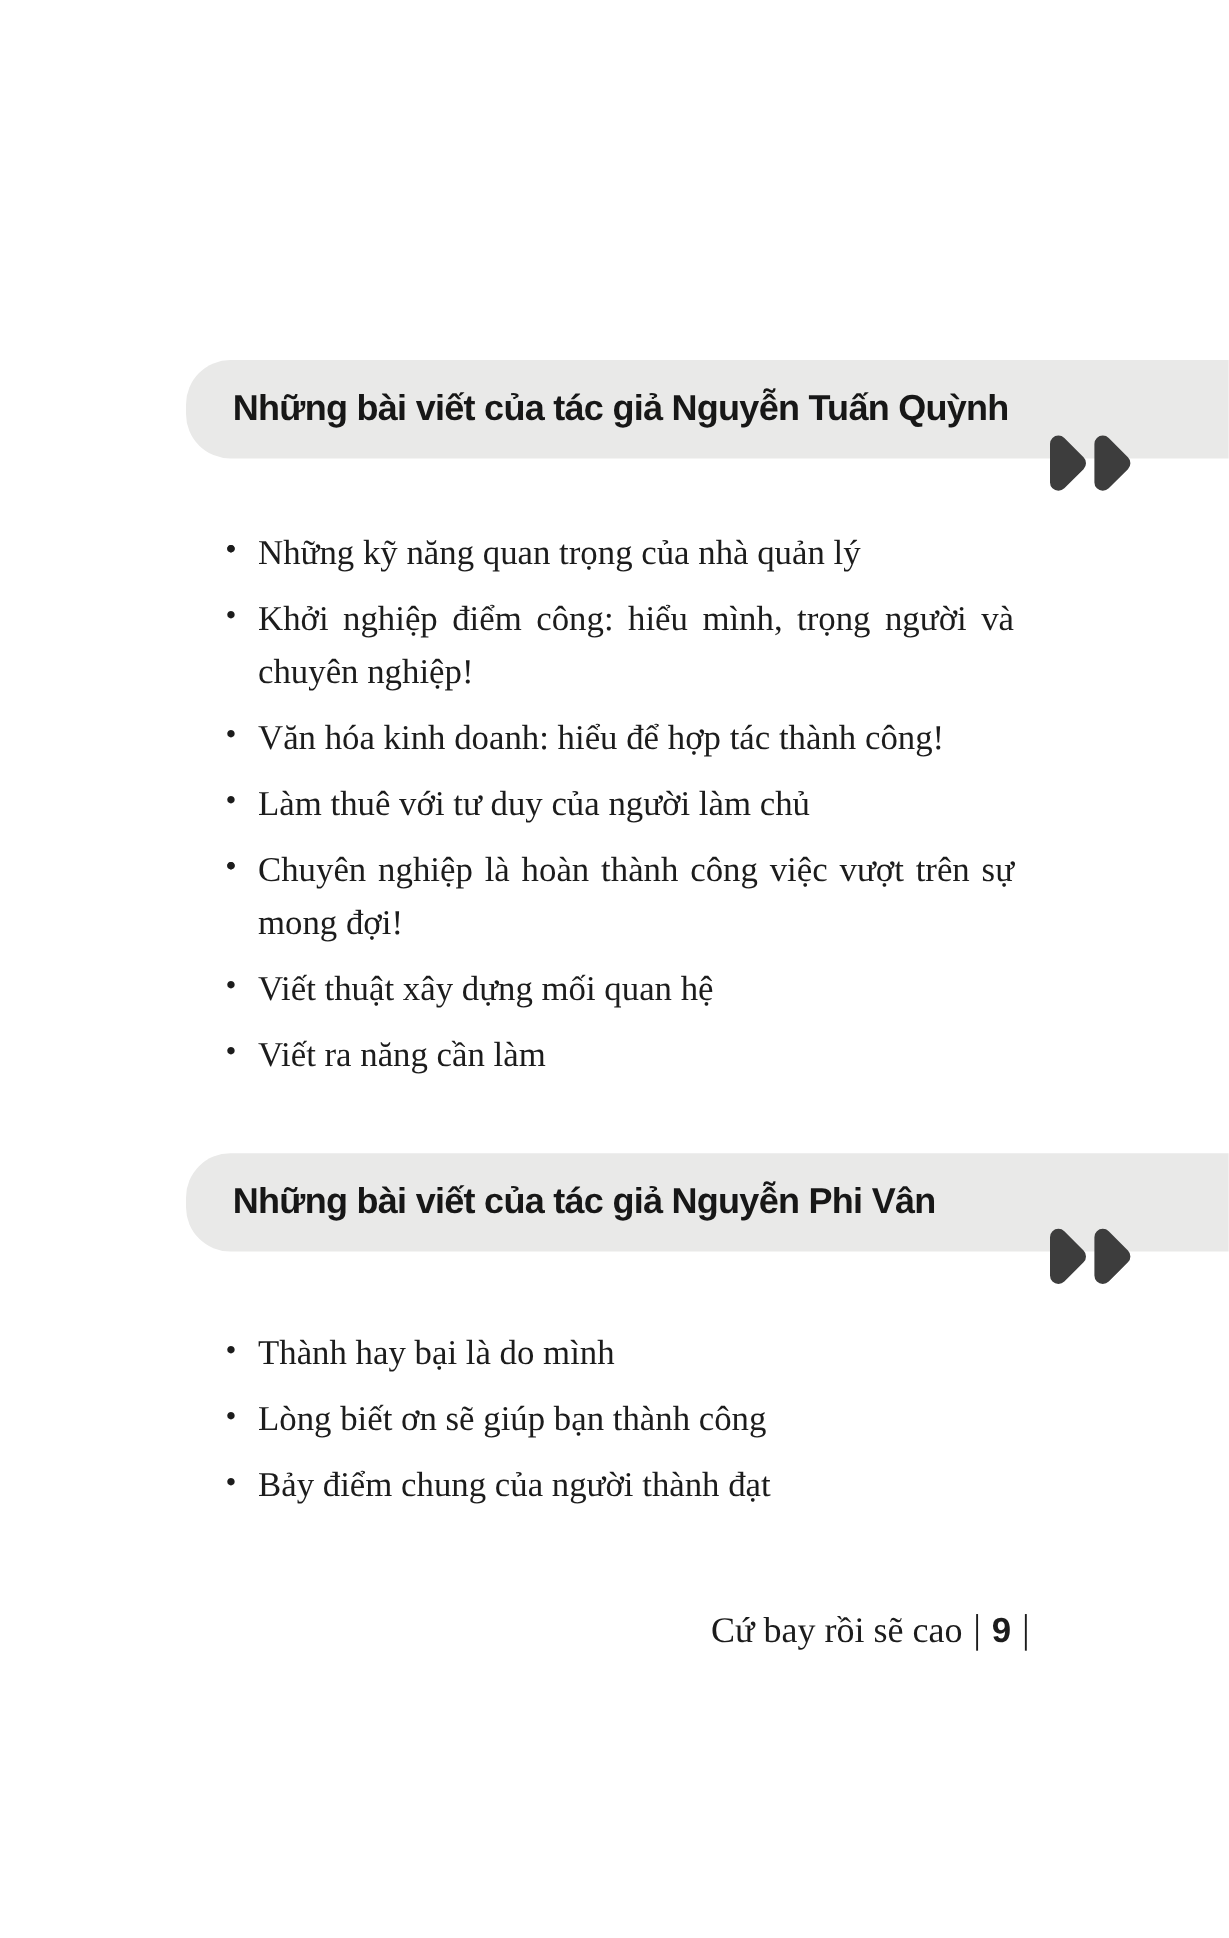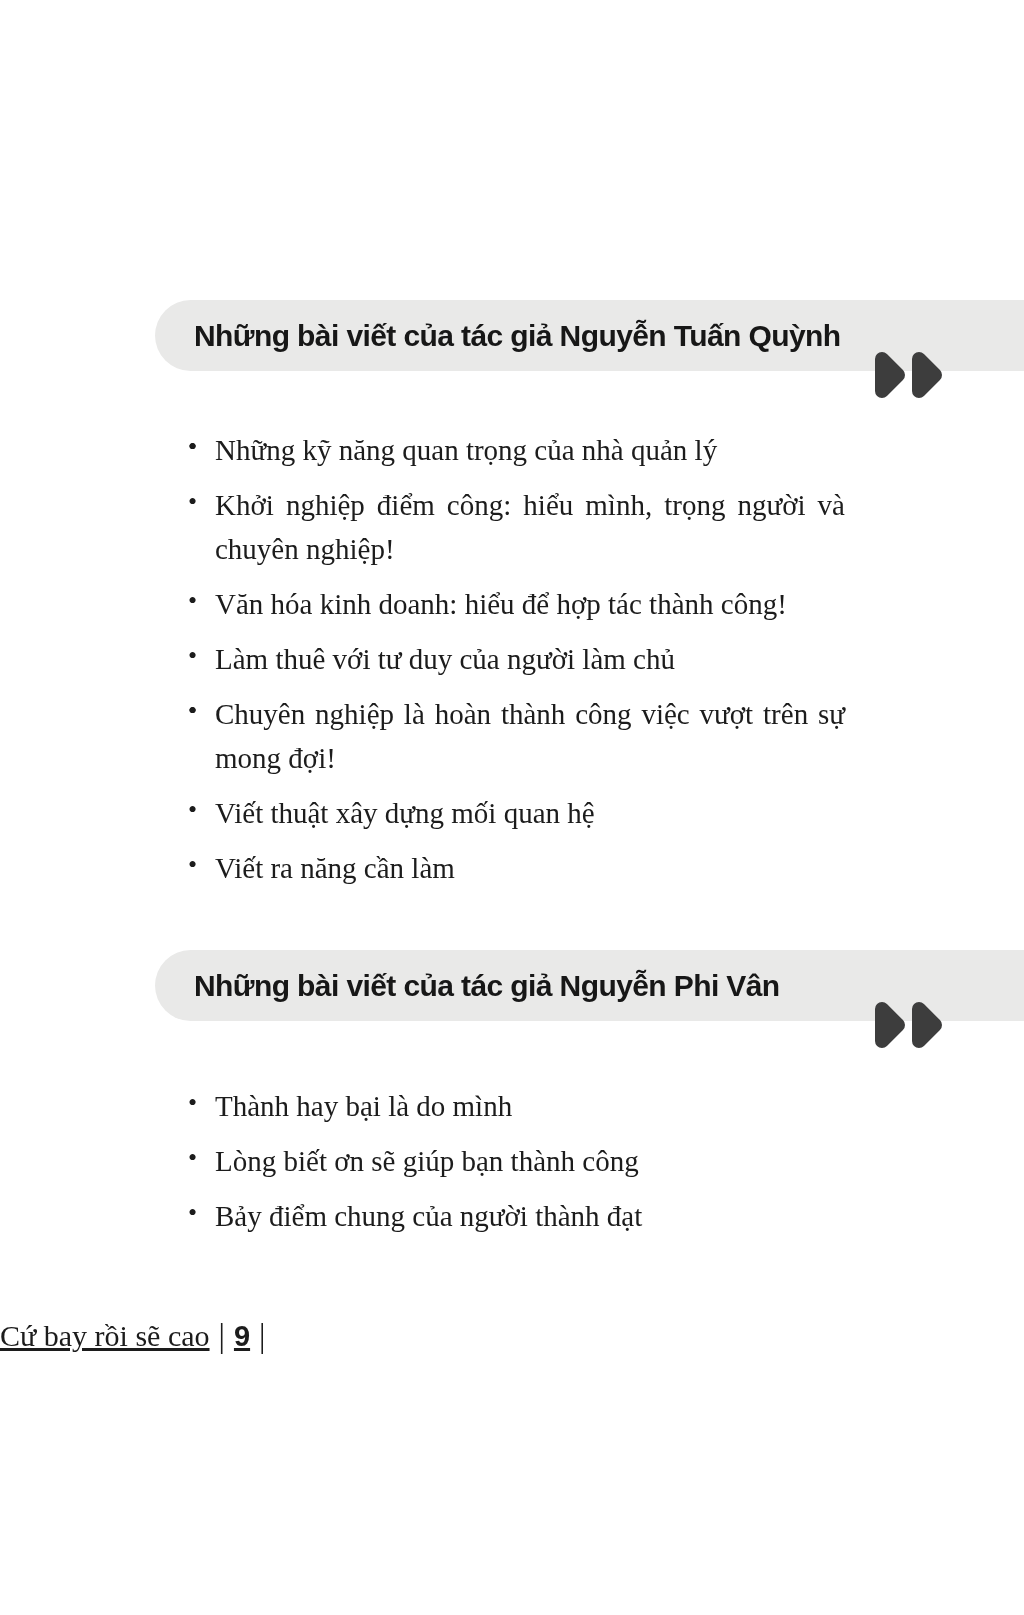--- a/index.html
+++ b/index.html
@@ -11,21 +11,21 @@
   }
   .page {
     position:absolute; top:0; left:0;
     width:1024px; height:1615px;
     padding-top:300px; box-sizing:border-box;
   }
   
   .section-bar {
     position:relative;
     margin-left:155px;
-    height:71px;
+    height:82px;
     background:#e9e9e8;
     border-radius:37px 0 0 37px;
     display:flex; align-items:center;
   }
   .section-title {
     margin:0;
     padding-left:39px;
     font-family:"Liberation Sans", sans-serif;
     font-weight:700;
     font-size:30px;
@@ -60,25 +60,25 @@
     position:absolute;
     left:0; top:-3px;
     font-size:26px;
     color:#1c1c1c;
   }
   .section-2 .section-bar { margin-top:60px; }
   .section-2 .toc-list { margin-top:63px; }
   
   .page-footer {
     margin:77px 157px 0 0;
+    text-align:right;
     font-size:30px;
     line-height:40px;
     color:#1c1c1c;
     white-space:nowrap;
-    text-decoration:underline;
   }
   .page-footer .sep {
     display:inline-block;
     margin:0 9px;
     font-size:32px;
     transform:scaleY(1.05);
   }
   .page-footer .page-num {
     font-family:"Liberation Sans", sans-serif;
     font-weight:700;

